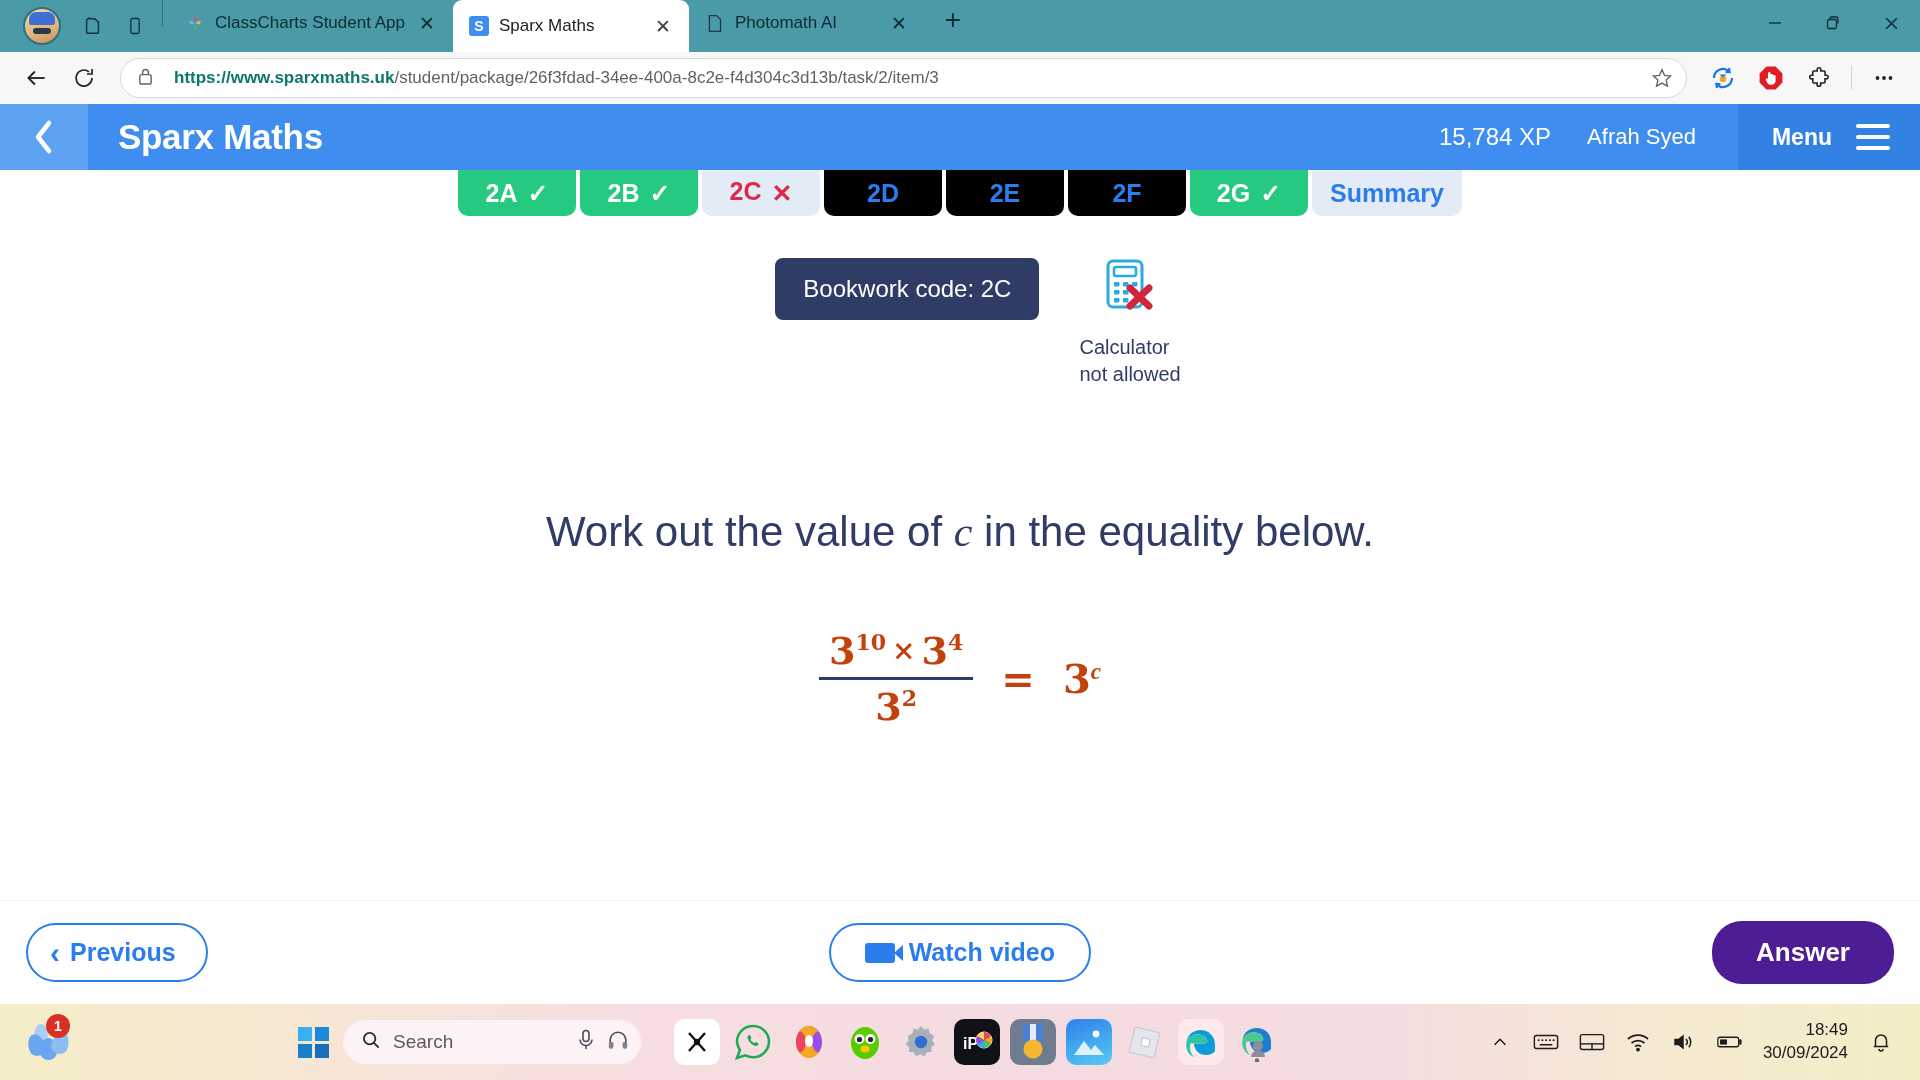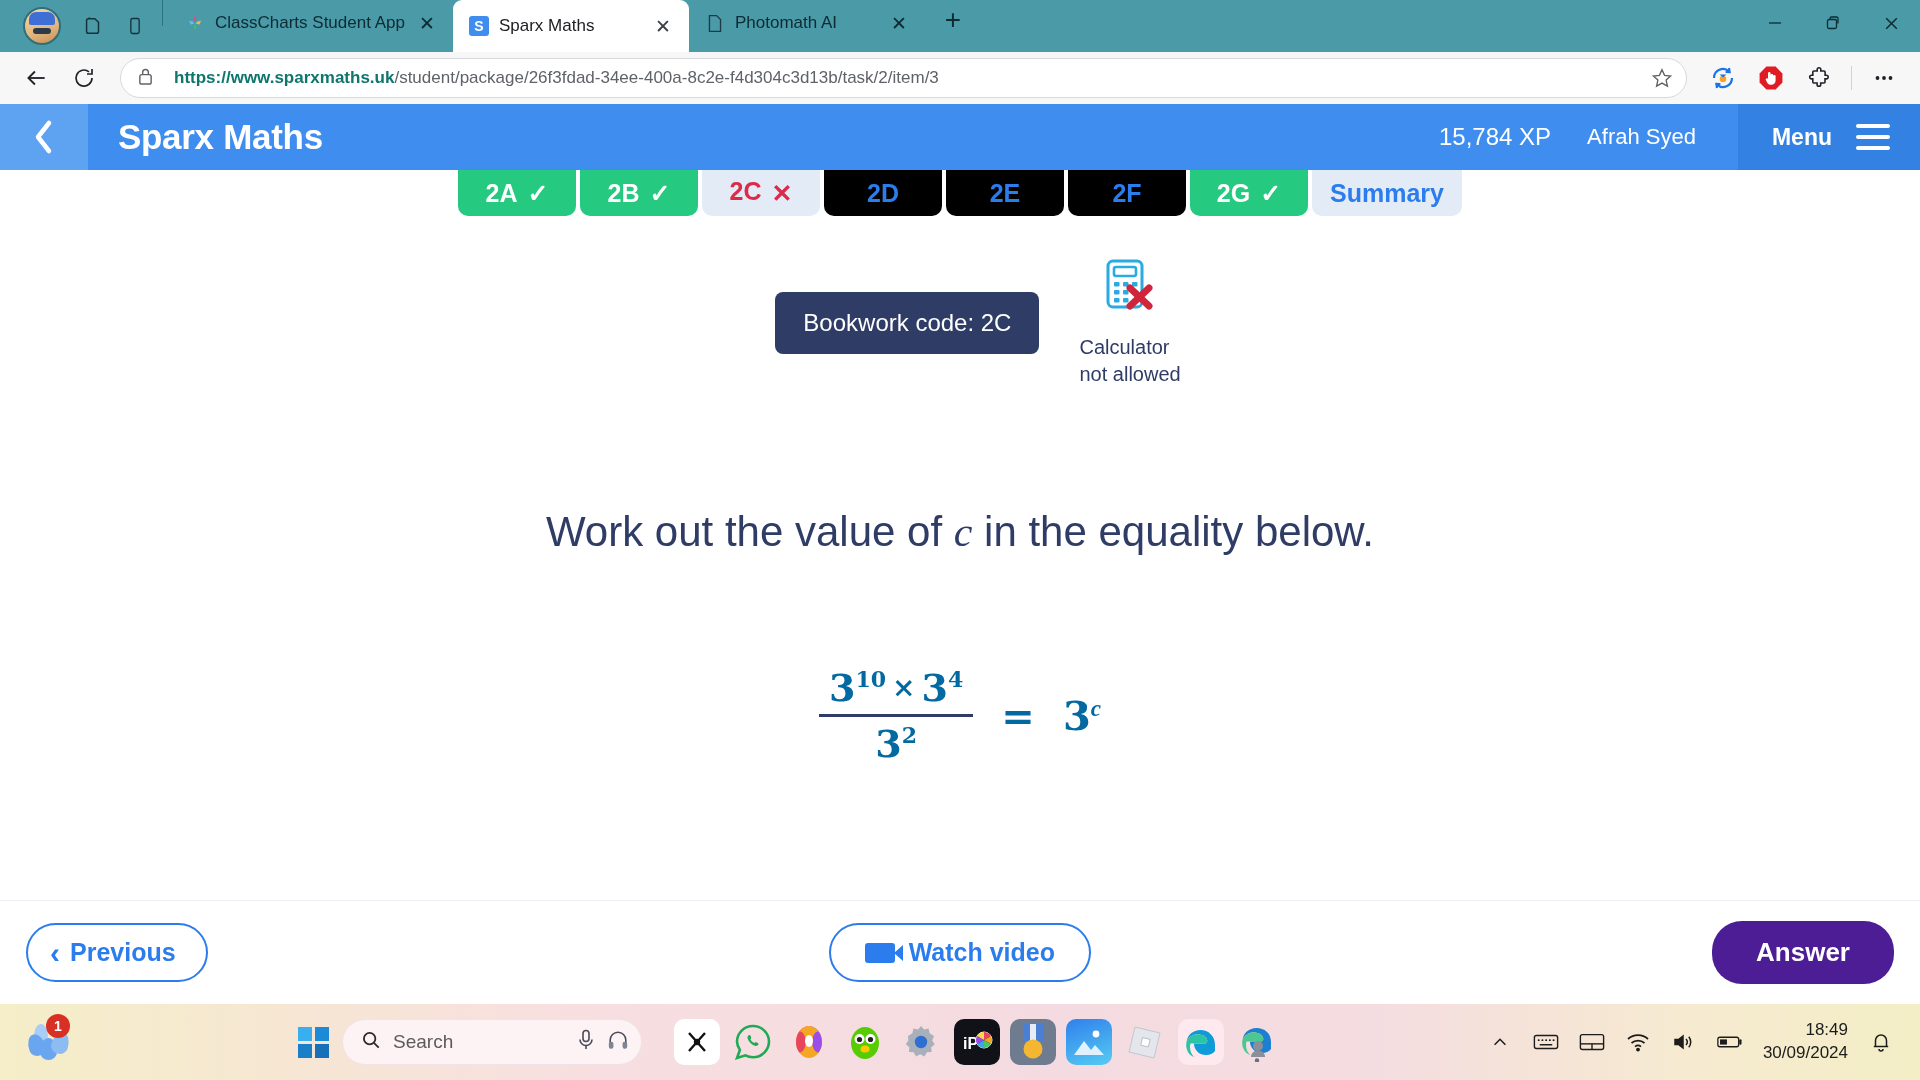--- a/index.html
+++ b/index.html
@@ -145,41 +145,41 @@
   .ttab.todo { background: #000000; color: #2b7ced; }
   .ttab.current {
     background: #e3ecf6; color: #dc2b4a; height: 60px; margin-top: -14px;
     align-items: flex-end; padding-bottom: 10px; border-radius: 0 0 10px 10px;
   }
   .ttab.summary { background: #e3ecf6; color: #2b7ced; min-width: 150px; margin-right: 0; }
   .tick { font-size: 25px; line-height: 1; }
 
   
   .info-row {
-    display: flex; align-items: center; justify-content: center;
+    display: flex; align-items: flex-start; justify-content: center;
     gap: 40px; margin-top: 42px; padding-left: 36px;
   }
   .bookwork {
     background: #2e3c66; color: #ffffff; font-size: 24px;
     padding: 17px 28px; border-radius: 8px;
   }
   .calc-note { display: flex; align-items: center; gap: 16px; flex-direction: column; }
   .calc-text { font-size: 20px; color: #2e3c66; line-height: 1.35; }
 
   
   .question-area { padding-top: 120px; text-align: center; }
   .q-text {
     font-size: 42px; color: #2e3c66; font-weight: 400;
   }
   .q-text em { font-family: "Liberation Serif", serif; font-style: italic; }
 
   .equation {
-    margin-top: 109px; display: flex; align-items: center;
+    margin-top: 72px; display: flex; align-items: center;
     justify-content: center; gap: 28px;
-    font-family: "DejaVu Serif", serif; color: #0369a1;
+    font-family: "DejaVu Serif", serif; color: #c2410c;
   }
   .frac { display: inline-flex; flex-direction: column; align-items: center; }
   .frac .num {
     font-size: 38px; font-weight: 700; padding: 0 10px 4px 10px;
     display: flex; align-items: flex-start;
   }
   .frac .bar { width: 100%; height: 3px; background: #2e3c66; }
   .frac .den {
     font-size: 38px; font-weight: 700; padding-top: 4px;
   }

